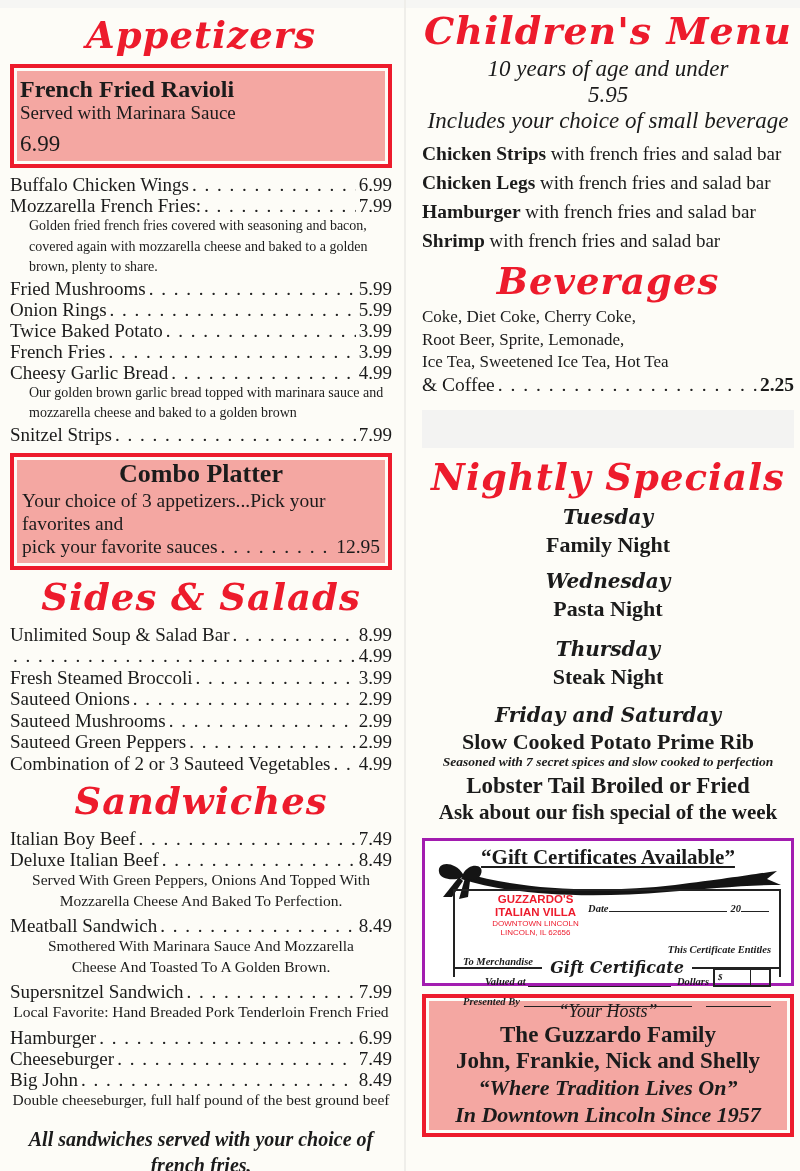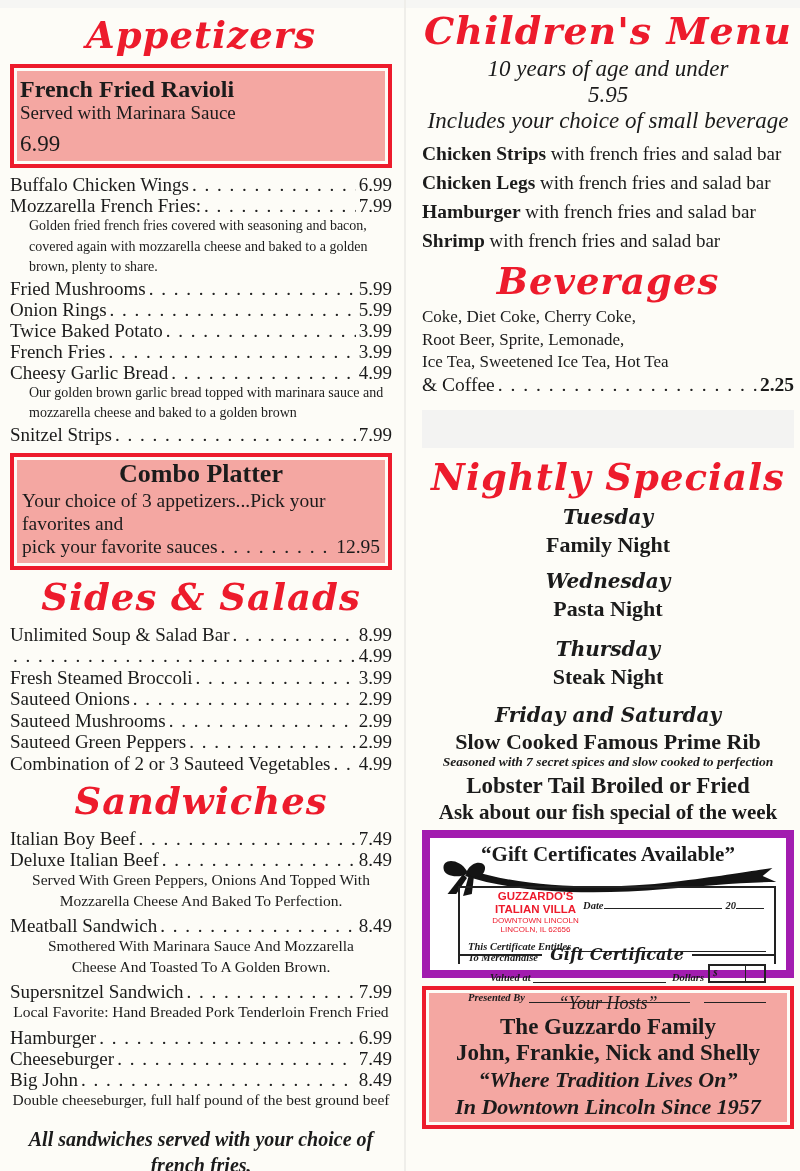--- a/index.html
+++ b/index.html
@@ -61,35 +61,35 @@
   .gray-box{margin-top:14px;height:38px;background:var(--gray-box);}
 
   .script-day{font-family:"DejaVu Serif",serif;font-style:italic;font-weight:bold;
               text-align:center;font-size:20px;line-height:30px;}
   .special{font-weight:bold;text-align:center;font-size:22px;line-height:26px;}
   .special-note{font-weight:bold;font-style:italic;text-align:center;font-size:13.5px;line-height:15px;}
   .special.lg{line-height:24px;}
   .ask-line{font-weight:bold;text-align:center;font-size:21px;line-height:27px;}
 
   
-  .cert-outer{position:relative;margin-top:4px;height:148px;border:8px solid #a21caf;background:#fff;}
+  .cert-outer{position:relative;margin-top:12px;height:148px;border:3px solid #a21caf;background:#fff;text-decoration:underline;}
   .cert-header{position:relative;z-index:2;text-align:center;font-weight:bold;font-size:21px;
                line-height:23px;margin-top:5px;}
   .cert-swoosh{position:absolute;left:0;top:16px;width:100%;height:44px;z-index:1;}
   .cert-inner{position:absolute;left:28px;right:10px;top:48px;bottom:6px;z-index:2;
               border:2px solid #222;border-bottom:none;padding:2px 8px 0;
               font-size:10.5px;}
   .cert-lbl{font-style:italic;font-weight:bold;font-size:10.5px;white-space:nowrap;}
   .uline{display:inline-block;border-bottom:1px solid #222;height:9px;}
   .cert-row1{display:flex;justify-content:space-between;}
   .cert-biz{font-family:"Liberation Sans",sans-serif;color:var(--accent-red);text-align:center;margin-left:20px;}
   .cert-biz .bizname{font-size:11.5px;font-weight:bold;line-height:13px;}
   .cert-biz .bizaddr{font-size:8px;line-height:9px;}
   .cert-date{display:flex;align-items:flex-start;margin-top:10px;margin-right:2px;}
-  .cert-line2{display:flex;align-items:flex-end;margin-top:7px;}
+  .cert-line2{display:flex;align-items:flex-end;margin-top:7px;flex-direction:column;}
   .cert-line3{display:flex;align-items:flex-end;margin-top:1px;}
   .dollar-box{display:inline-block;position:relative;width:58px;height:19px;border:2px solid #222;margin-left:4px;}
   .dollar-box .dsign{position:absolute;left:3px;top:2px;font-size:9px;font-style:italic;font-weight:bold;}
   .dollar-box .ddiv{position:absolute;right:18px;top:0;bottom:0;border-left:1.5px solid #222;}
   .cert-line4{display:flex;align-items:flex-end;margin-top:9px;}
   .cert-bottom{position:absolute;left:-2px;right:-2px;bottom:0;display:flex;align-items:center;}
   .cert-bottom .bline{flex:1;border-bottom:2px solid #222;height:0;}
   .cert-script{font-family:"DejaVu Serif",serif;font-style:italic;font-weight:bold;
                font-size:16px;line-height:18px;padding:0 8px;white-space:nowrap;}
 
@@ -290,21 +290,21 @@
     <div class="sec-title mt8">Nightly Specials</div>
 
     <div>
       <div class="script-day" style="margin-top:4px">Tuesday</div>
       <div class="special">Family Night</div>
       <div class="script-day" style="margin-top:8px">Wednesday</div>
       <div class="special">Pasta Night</div>
       <div class="script-day" style="margin-top:12px">Thursday</div>
       <div class="special">Steak Night</div>
       <div class="script-day" style="margin-top:10px">Friday and Saturday</div>
-      <div class="special lg">Slow Cooked Famous Prime Rib</div>
+      <div class="special lg">Slow Cooked Potato Prime Rib</div>
       <div class="special-note">Seasoned with 7 secret spices and slow cooked to perfection</div>
       <div class="special" style="margin-top:4px;font-size:23px">Lobster Tail Broiled or Fried</div>
       <div class="ask-line">Ask about our fish special of the week</div>
     </div>
 
     <div class="cert-outer">
       <div class="cert-header">“Gift Certificates Available”</div>
       <svg class="cert-swoosh" viewBox="0 0 366 44" preserveAspectRatio="none">
         <path d="M40 16 C 100 34, 180 36, 250 28 C 300 22, 330 17, 352 14 L 342 22 L 356 28 C 322 28, 282 32, 242 35 C 160 42, 86 38, 36 22 Z" fill="#141414"></path>
         <path d="M38 17 C 30 4, 12 4, 14 15 C 15 23, 30 24, 38 20 Z" fill="#141414"></path>

